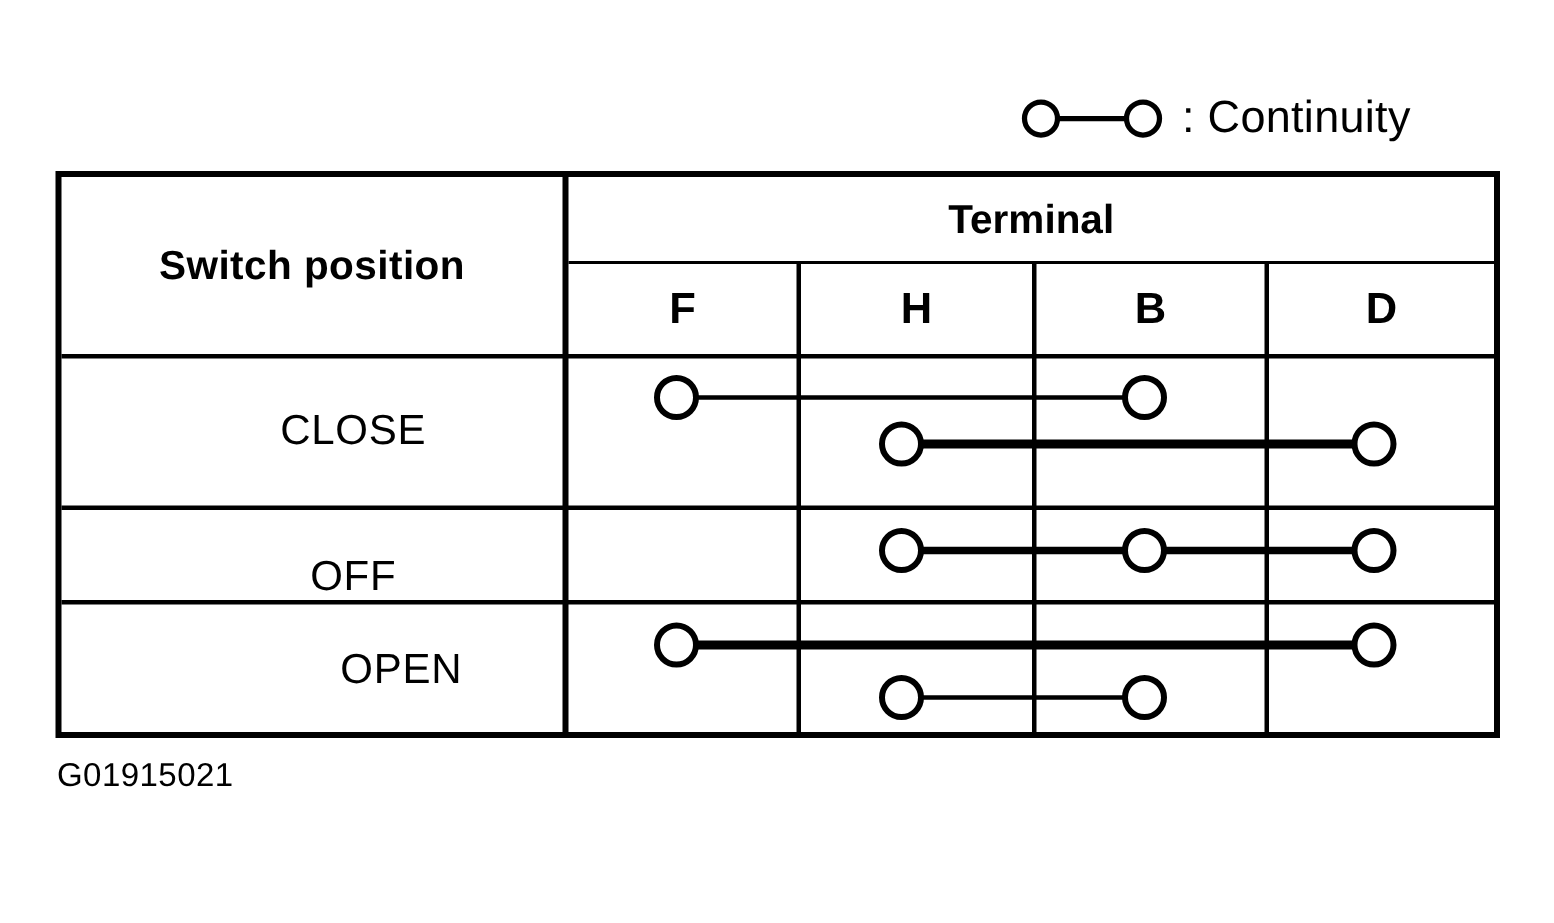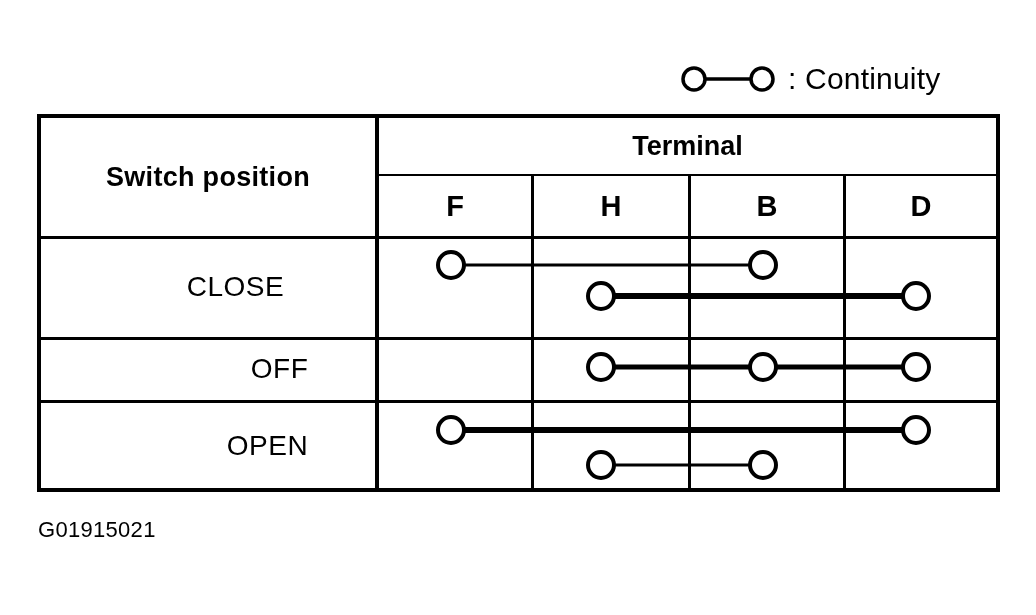--- a/index.html
+++ b/index.html
@@ -157,21 +157,21 @@
 
     <div class="cell-label" id="terminal-label">Terminal</div>
     <div class="cell-label" id="switch-position-label">Switch position</div>
 
     <div class="cell-label term-letter" style="left:338px; width:152px;">F</div>
     <div class="cell-label term-letter" style="left:493px; width:154px;">H</div>
     <div class="cell-label term-letter" style="left:650px; width:152px;">B</div>
     <div class="cell-label term-letter" style="left:805px; width:150px;">D</div>
 
     <div class="cell-label row-label" style="top:118px; height:101px;">CLOSE</div>
-    <div class="cell-label row-label" style="top:219px; height:63px;padding-left:44px;">OFF</div>
+    <div class="cell-label row-label" style="top:234px; height:63px;">OFF</div>
     <div class="cell-label row-label" style="top:282px; height:92px;padding-left:32px;">OPEN</div>
   </div>
 
   <svg id="conn-layer" viewBox="0 0 1036 615">
 
     <g>
       <line x1="451" y1="265" x2="763" y2="265" stroke="#000" stroke-width="3"></line>
       <circle cx="451" cy="265" r="13" fill="#fff" stroke="#000" stroke-width="4"></circle>
       <circle cx="763" cy="265" r="13" fill="#fff" stroke="#000" stroke-width="4"></circle>
     </g>
@@ -195,15 +195,15 @@
       <circle cx="916" cy="430" r="13" fill="#fff" stroke="#000" stroke-width="4"></circle>
     </g>
 
     <g>
       <line x1="601" y1="465" x2="763" y2="465" stroke="#000" stroke-width="3"></line>
       <circle cx="601" cy="465" r="13" fill="#fff" stroke="#000" stroke-width="4"></circle>
       <circle cx="763" cy="465" r="13" fill="#fff" stroke="#000" stroke-width="4"></circle>
     </g>
   </svg>
 
-  <div style="position:absolute; left:38px; top:517px; font-size:22px; letter-spacing:0.3px;">G01915021</div>
+  <div style="position:absolute; left:38px; top:504px; font-size:22px; letter-spacing:0.3px;">G01915021</div>
 
 </div>
 
 </body></html>

